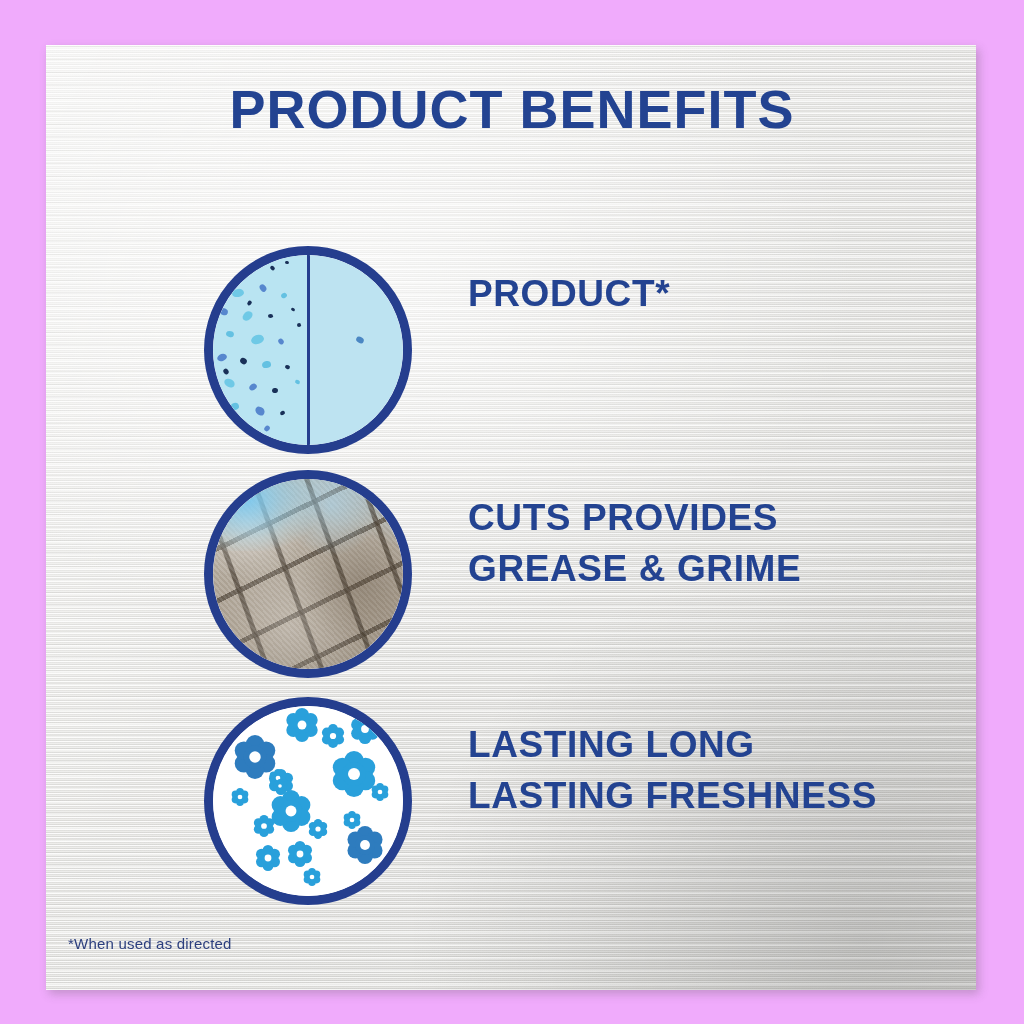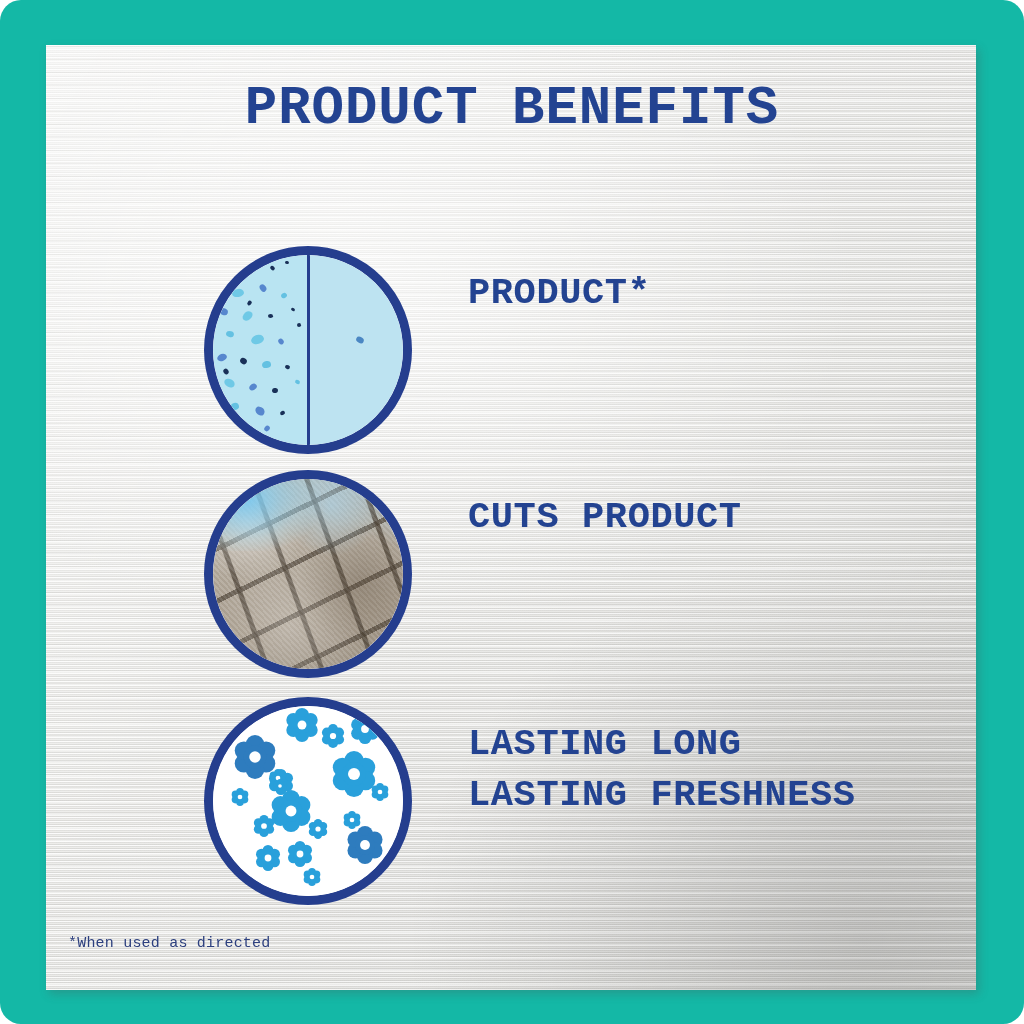--- a/index.html
+++ b/index.html
@@ -5,24 +5,23 @@
 <style>
   html, body {
     margin: 0;
     padding: 0;
     background: #ffffff;
   }
   #stage {
     position: relative;
     width: 1024px;
     height: 1024px;
-    background: #14b8a6;
+    background: #f0abfc;
     overflow: hidden;
-    font-family: Liberation Mono, monospace;
-    border-radius: 21px;
+    font-family: Liberation Sans, sans-serif;
   }
 
   
   #panel {
     position: absolute;
     left: 46px;
     top: 45px;
     width: 930px;
     height: 945px;
     background:
@@ -275,21 +274,22 @@
       <div class="circle">
         <div class="circle-inner">
           <div class="tile-photo">
             <div class="tile-grid"></div>
           </div>
           <div class="tile-speckle"></div>
           <div class="tile-shine"></div>
         </div>
       </div>
       <div class="benefit-text">
-        <span class="line">CUTS PRODUCT</span>
+        <span class="line">CUTS PROVIDES</span>
+        <span class="line">GREASE &amp; GRIME</span>
       </div>
     </div>
 
     <div class="row" id="row-3">
       <div class="circle">
         <div class="circle-inner" id="flower-inner">
           <div class="flower-bg"></div>
         <div class="flower" style="left: calc(47% - 17px); top: calc(10% - 17px); width: 34px; height: 34px;"><svg viewBox="0 0 100 100" width="34" height="34">
                 <g>
                   <circle cx="50" cy="21" r="21" fill="#29a0db"></circle>

